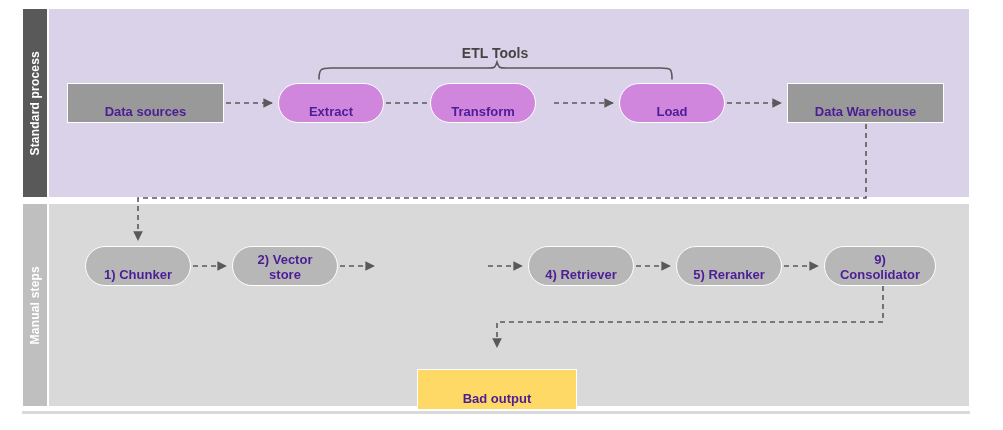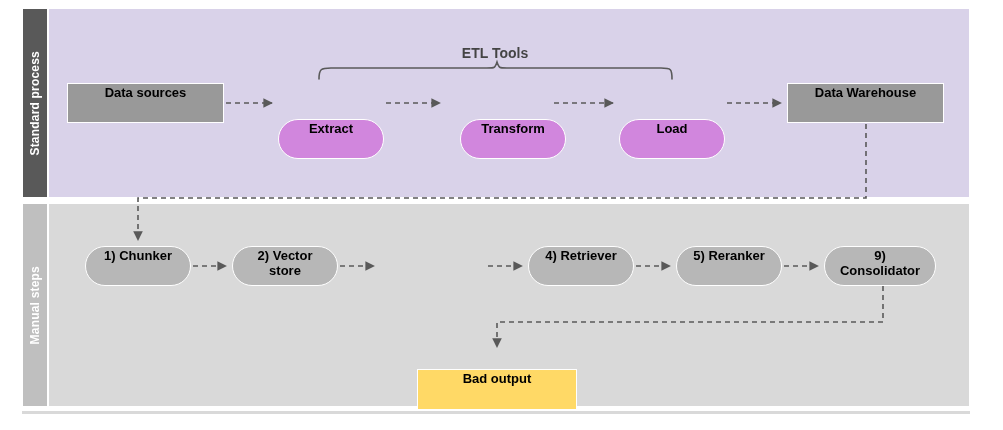--- a/index.html
+++ b/index.html
@@ -43,41 +43,41 @@
   #lane-standard-header { left: 22px;  top: 8px;   width: 26px;  height: 190px; background: #595959; }
   #lane-standard-body   { left: 48px;  top: 8px;   width: 922px; height: 190px; background: #d9d2e9; }
   #lane-manual-header   { left: 22px;  top: 203px; width: 26px;  height: 204px; background: #bfbfbf; }
   #lane-manual-body     { left: 48px;  top: 203px; width: 922px; height: 204px; background: #d9d9d9; }
 
   
   .node {
     position: absolute;
     box-sizing: border-box;
     display: flex;
-    align-items: flex-start;
+    align-items: flex-end;
     justify-content: center;
     text-align: center;
-    color: #000000;
+    color: #4c1d95;
     font-weight: bold;
     font-size: 13px;
     line-height: 1.15;
     border: 1px solid #ffffff;
     padding: 2px 8px;
   }
   .node.rect { border-radius: 0; }
   .node.pill { border-radius: 999px; }
 
   .node.grey-dark { background: #999999; }
-  .node.orchid    { background: #d186dd; margin-top: 36px; }
+  .node.orchid    { background: #d186dd; }
   .node.grey-mid  { background: #b7b7b7; }
   .node.yellow    { background: #ffd966; margin-top: 17px; }
 
   #node-data-sources    { left: 67px;  top: 83px;  width: 157px; height: 40px; }
   #node-extract         { left: 278px; top: 83px;  width: 106px; height: 40px; }
-  #node-transform       { left: 460px; top: 83px;  width: 106px; height: 40px; }
+  #node-transform       { left: 430px; top: 83px;  width: 106px; height: 40px; }
   #node-load            { left: 619px; top: 83px;  width: 106px; height: 40px; }
   #node-data-warehouse  { left: 787px; top: 83px;  width: 157px; height: 40px; }
 
   #node-chunker         { left: 85px;  top: 246px; width: 106px; height: 40px; }
   #node-vector-store    { left: 232px; top: 246px; width: 106px; height: 40px; }
   #node-rewriter        { left: 380px; top: 246px; width: 106px; height: 40px; }
   #node-retriever       { left: 528px; top: 246px; width: 106px; height: 40px; }
   #node-reranker        { left: 676px; top: 246px; width: 106px; height: 40px; }
   #node-consolidator    { left: 824px; top: 246px; width: 112px; height: 40px; }
 

